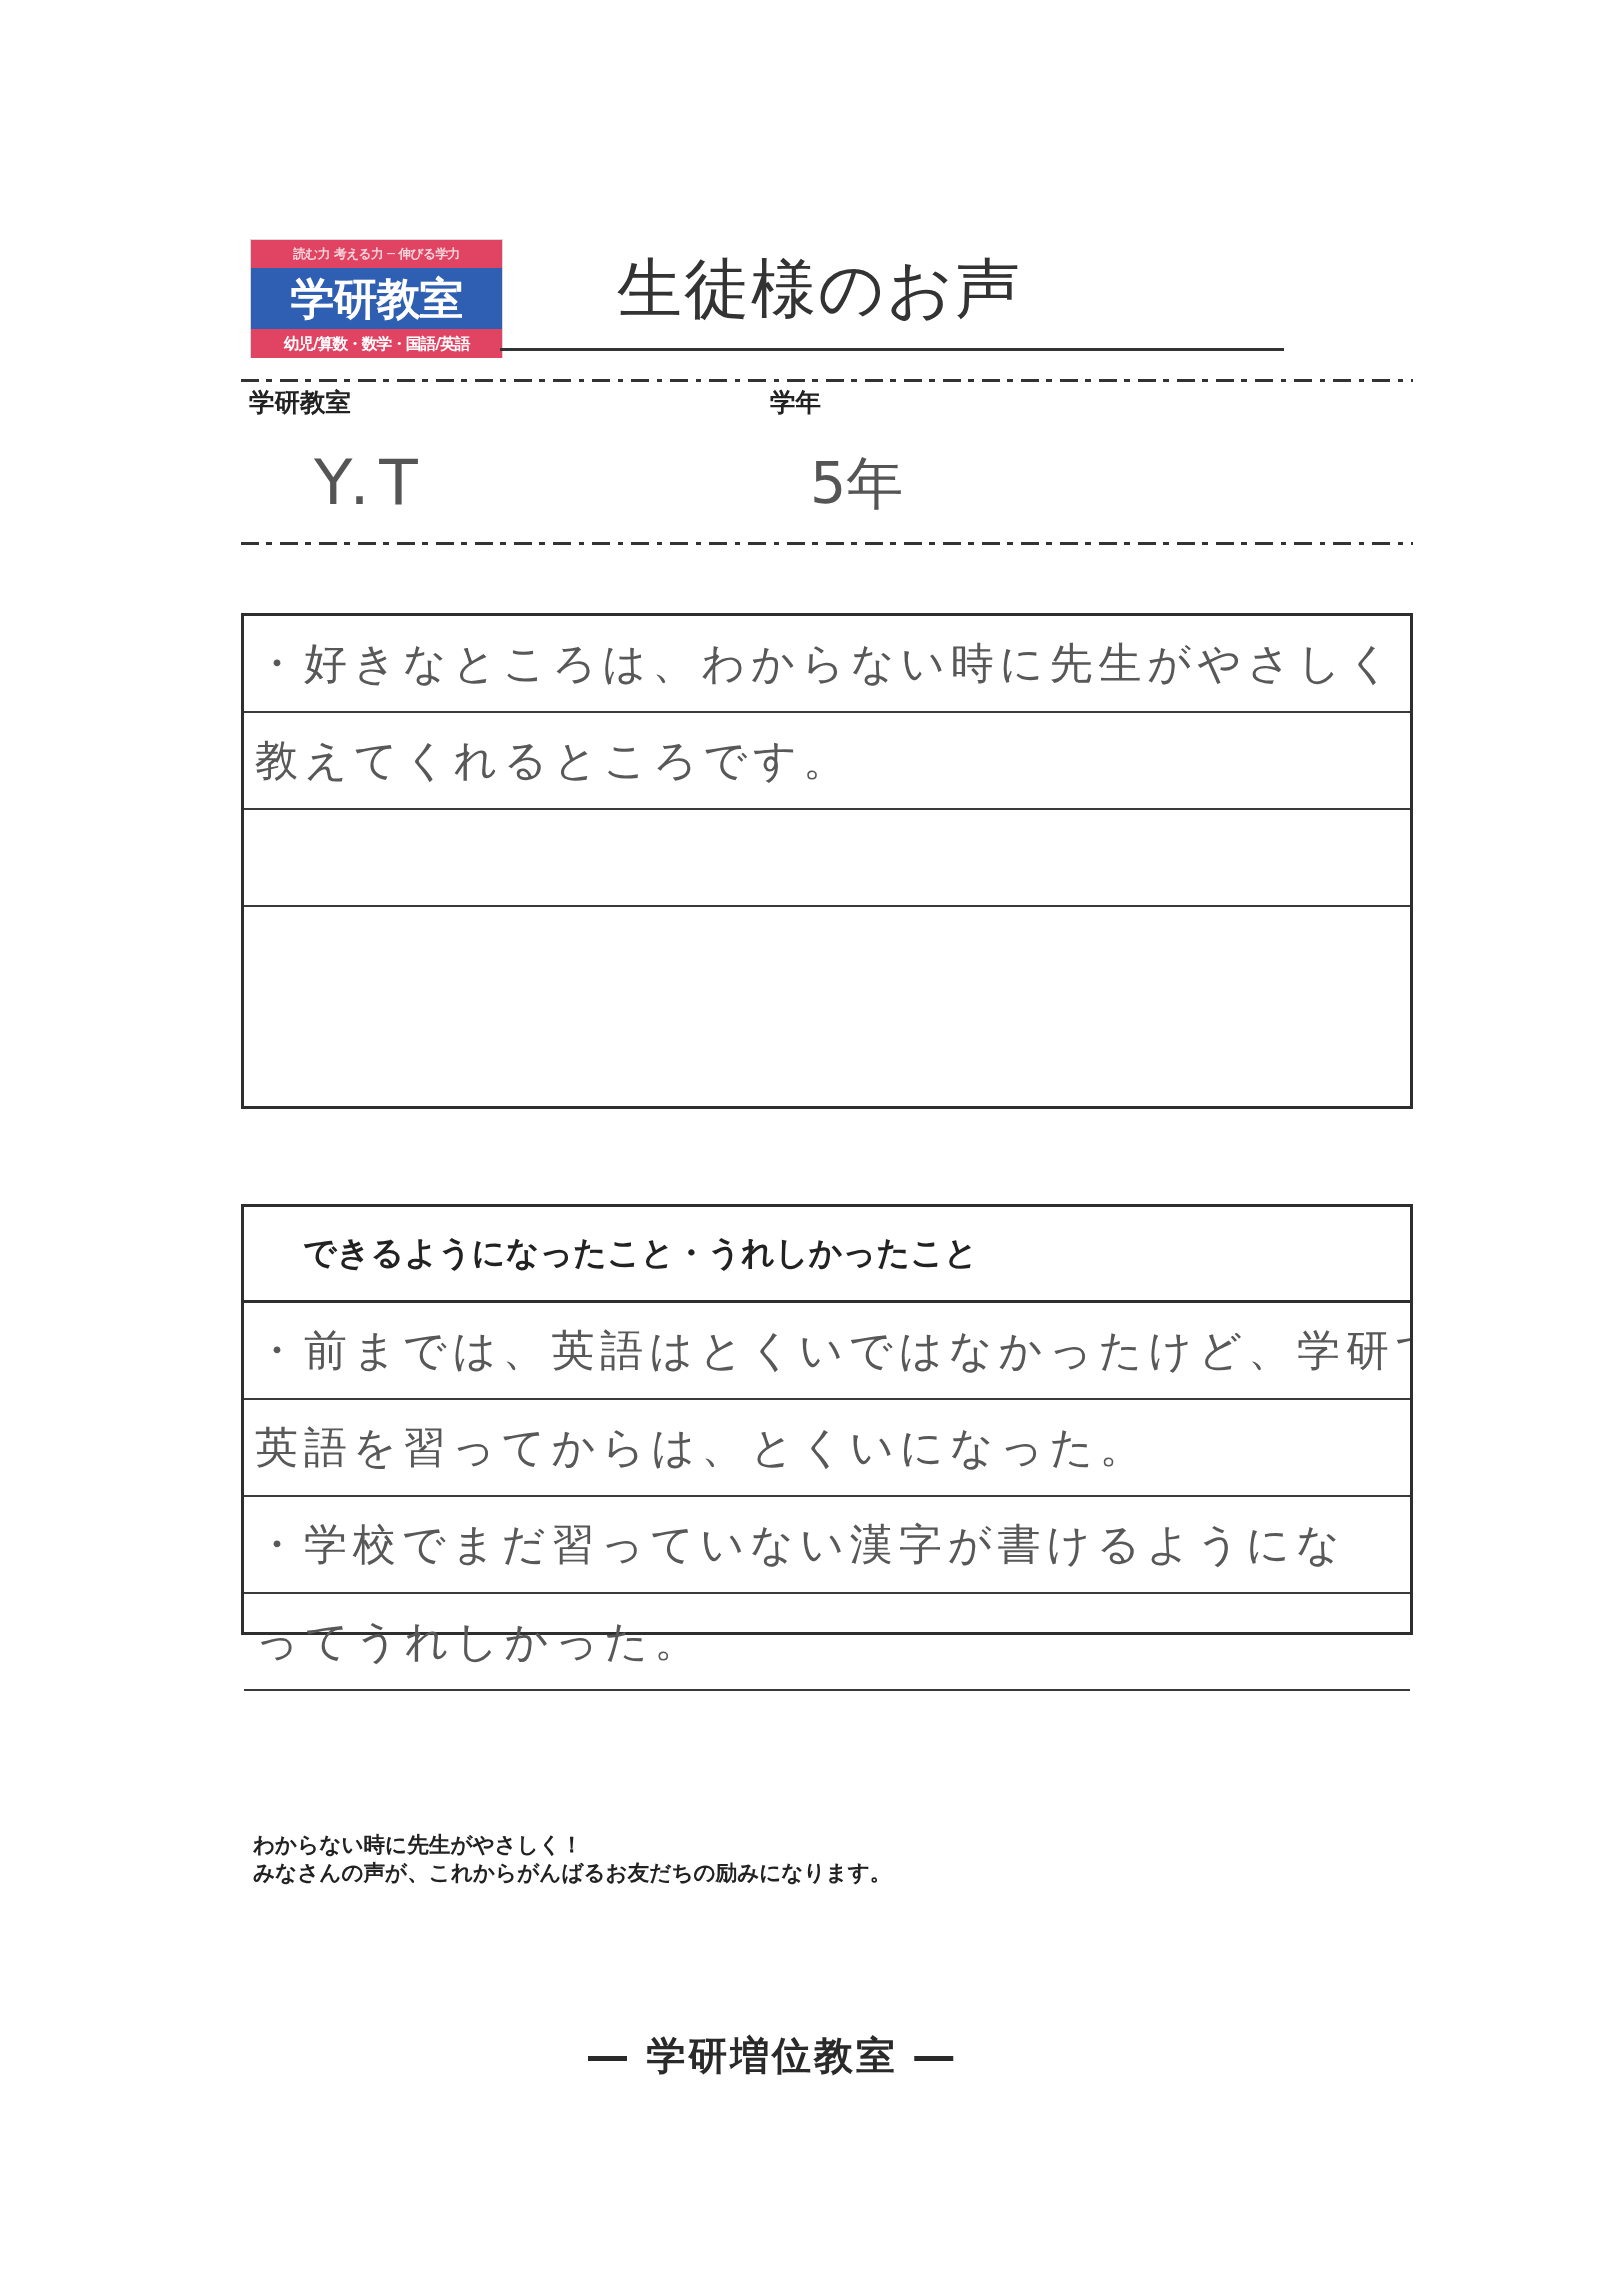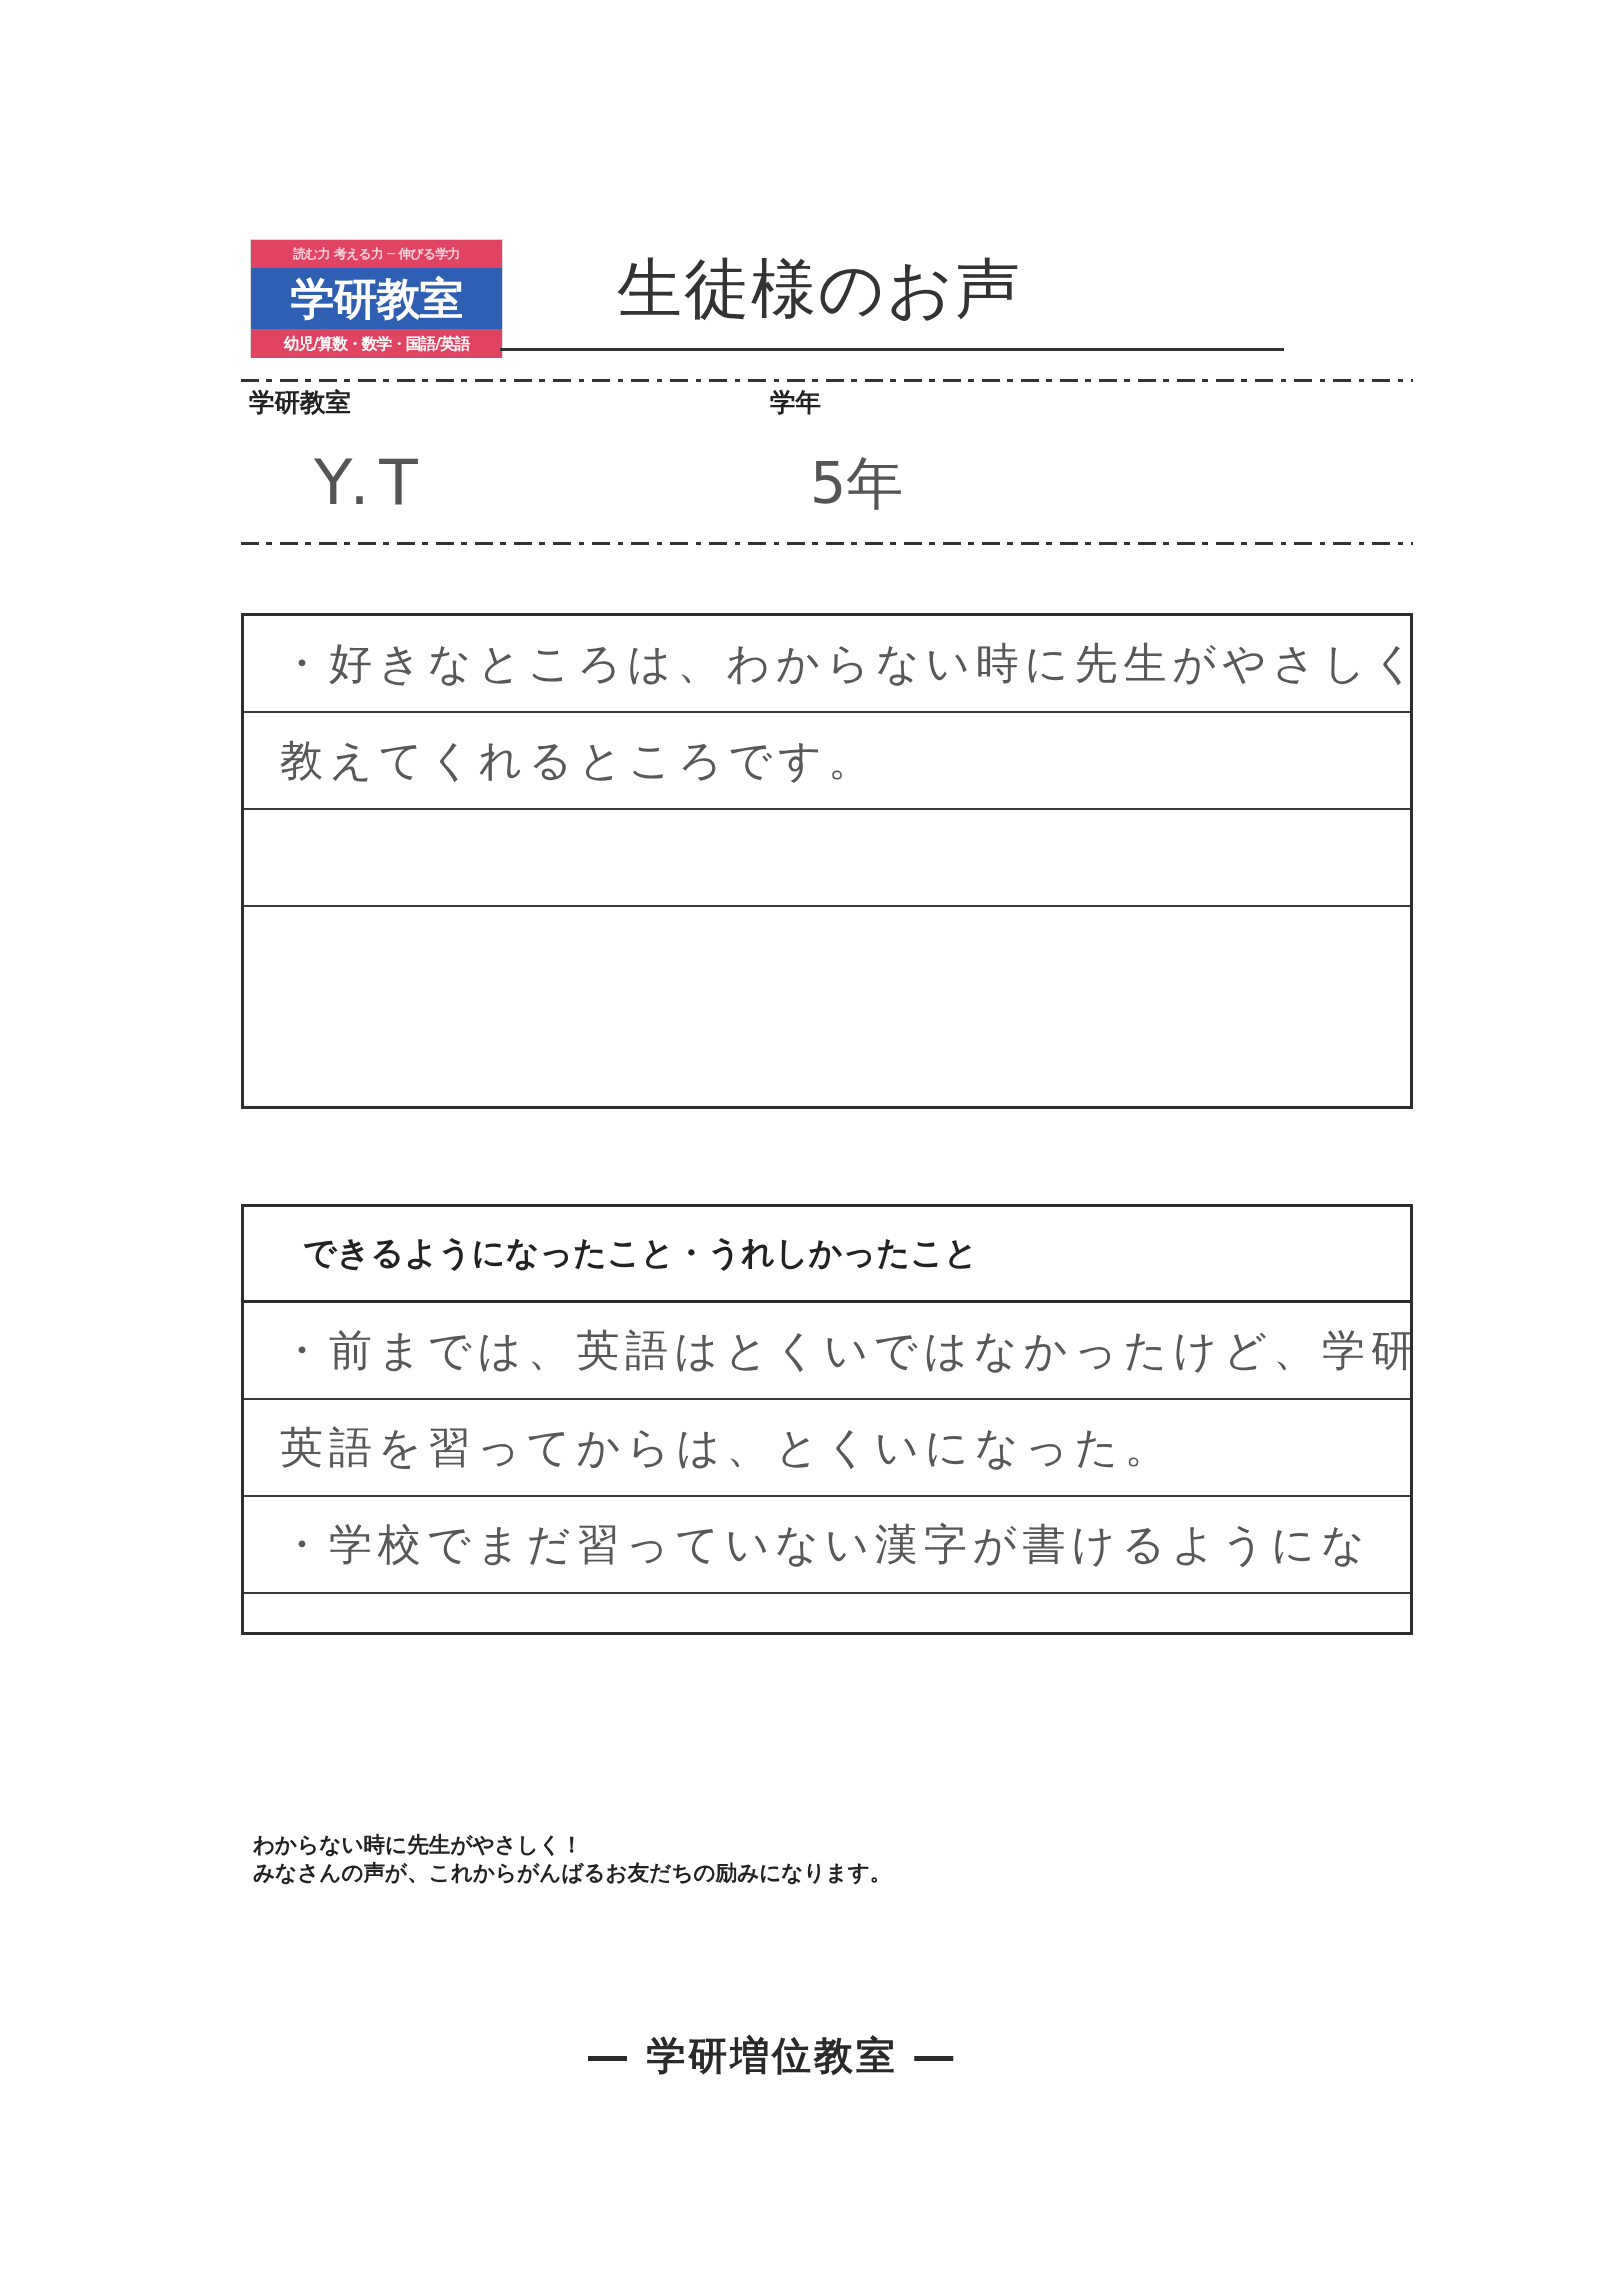--- a/index.html
+++ b/index.html
@@ -23,21 +23,21 @@
     background-image: repeating-linear-gradient(90deg,
       #333 0 17.6px, transparent 17.6px 25.5px, #333 25.5px 31px, transparent 31px 39px);
   }
   .field-label { font-size:25.5px; font-weight:bold; color:#222; }
   .hand { font-family:"DejaVu Sans", sans-serif; color:#555; font-weight:normal; }
 
   .box { left:241px; width:1172px; border:3.9px solid #2e2e2e; box-sizing:border-box; background:#fff; }
   .box .head { height:96px; border-bottom:3.9px solid #2e2e2e; box-sizing:border-box;
                font-size:33px; font-weight:bold; color:#222; line-height:92px; }
   .box .row { height:97px; border-bottom:2px solid #3a3a3a; box-sizing:border-box;
-              font-size:43px; line-height:95px; padding-left:36px; color:#585858; letter-spacing:5.9px; white-space:nowrap; overflow:hidden; }
+              font-size:43px; line-height:95px; padding-left:11px; color:#585858; letter-spacing:5.9px; white-space:nowrap; overflow:hidden; }
   .box .row:last-child { border-bottom:none; }
 
   .thanks { left:253px; top:1831px; font-size:21.6px; font-weight:bold; line-height:28px; color:#222; }
   .footer { left:588px; top:2029px; font-size:39px; font-weight:bold; color:#2a2a2a; letter-spacing:2.9px;text-align:center; }
 </style>
 </head>
 <body>
 
 <div class="abs logo">
   <div class="band-top">読む力 考える力 ─ 伸びる学力</div>
@@ -60,20 +60,21 @@
   <div class="row">教えてくれるところです。</div>
   <div class="row"></div>
   <div class="row"></div>
 </div>
 
 <div class="abs box" style="top:1204px; height:431px;">
   <div class="head" style="padding-left:59px;">できるようになったこと・うれしかったこと</div>
   <div class="row">・前までは、英語はとくいではなかったけど、学研で</div>
   <div class="row">英語を習ってからは、とくいになった。</div>
   <div class="row">・学校でまだ習っていない漢字が書けるようにな</div>
+  <div class="row">ってうれしかった。</div>
   <div class="row"></div>
 </div>
 
 <div class="abs thanks">
   <div>わからない時に先生がやさしく！</div>
   <div>みなさんの声が、これからがんばるお友だちの励みになります。</div>
 </div>
 
 <div class="abs footer">― 学研増位教室 ―</div>
 

